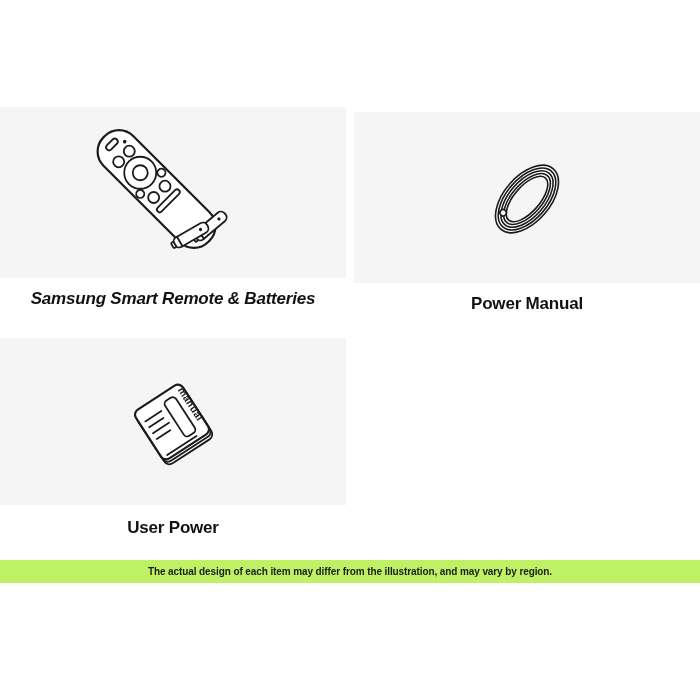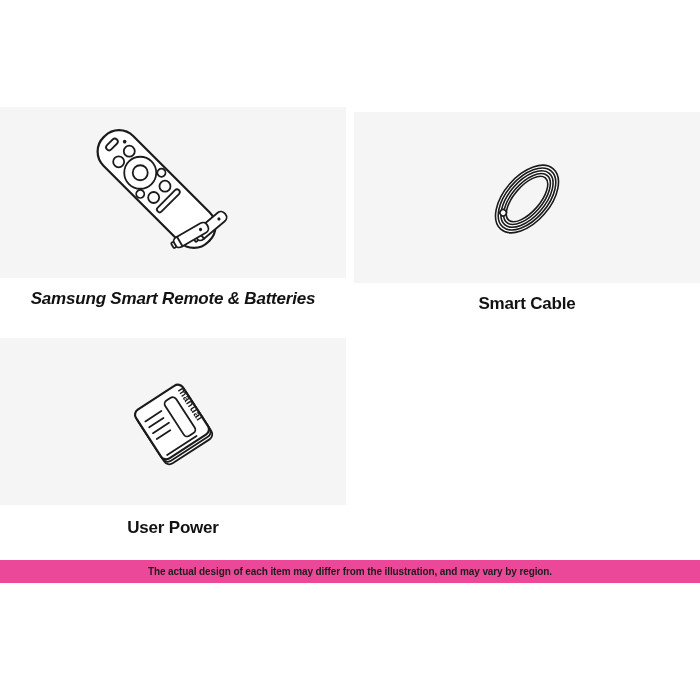--- a/index.html
+++ b/index.html
@@ -15,21 +15,21 @@
   .card-tall{height:171px;}
   .card-short{height:167px;}
   .card svg{display:block;width:100%;height:100%;}
   .caption{
     text-align:center;font-weight:700;font-size:17px;line-height:20px;
     letter-spacing:-0.2px;color:#121212;
   }
   .caption-row1{margin-top:11px;}
   .caption-row2{margin-top:13px;}
   .disclaimer{
-    position:absolute;left:0;top:560px;width:700px;height:23px;background:#ec4899;
+    position:absolute;left:0;top:560px;width:700px;height:23px;background:#bef264;
     display:flex;align-items:center;justify-content:center;
   }
   .disclaimer-text{
     font-size:10px;font-weight:700;color:#1c1c1c;letter-spacing:-0.1px;
   }
   
   .ln{fill:none;stroke:#1b1b1b;stroke-linecap:round;stroke-linejoin:round;}
   .w2{stroke-width:2.2;}
   .w18{stroke-width:1.8;}
   .w16{stroke-width:1.6;}
@@ -90,21 +90,21 @@
         <g transform="translate(173,87) rotate(-49)">
           <ellipse class="ln w16 fill-white" cx="0" cy="0" rx="40" ry="23"></ellipse>
           <ellipse class="ln w16" cx="0" cy="0" rx="37" ry="20.4"></ellipse>
           <ellipse class="ln w16" cx="0" cy="0" rx="34" ry="17.8"></ellipse>
           <ellipse class="ln w16" cx="0" cy="0" rx="31" ry="15.2"></ellipse>
           <ellipse class="ln w16 fill-bg" cx="0" cy="0" rx="28" ry="12.8"></ellipse>
           <circle class="ln w16 fill-white" cx="-26" cy="-9" r="3.2"></circle>
         </g>
       </svg>
     </div>
-    <figcaption class="caption caption-row1">Smart Cable</figcaption>
+    <figcaption class="caption caption-row1">Power Manual</figcaption>
   </figure>
 
   <figure class="item item-manual" style="margin:0;">
     <div class="card card-short">
       <svg viewBox="0 0 346 167" aria-hidden="true">
         <g transform="translate(172,84) rotate(-33)">
 
           <rect class="ln w18 fill-white" x="-28" y="-23" width="56" height="58" rx="6"></rect>
           <rect class="ln w18 fill-white" x="-28" y="-26" width="56" height="58" rx="6"></rect>
 

